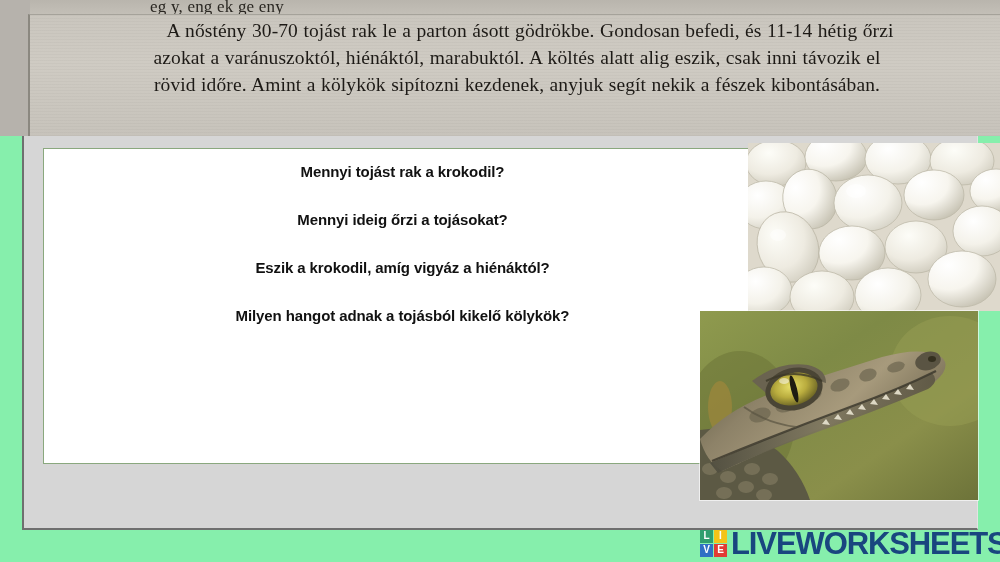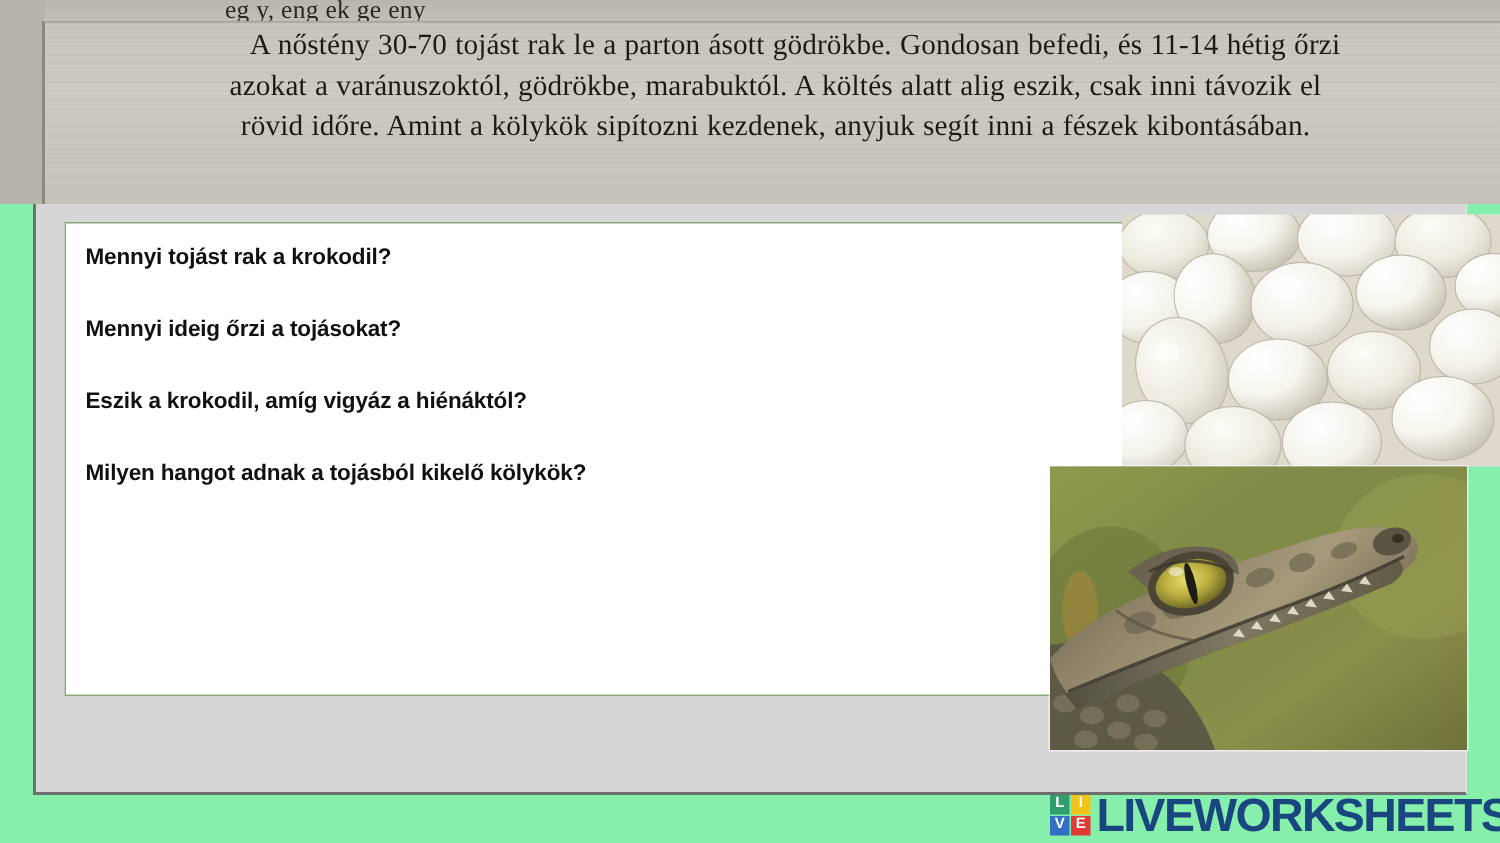--- a/index.html
+++ b/index.html
@@ -90,20 +90,21 @@
   }
 
   
   .qbox {
     position: absolute;
     left: 43px; top: 148px;
     width: 706px;
     height: 316px;
     background: #ffffff;
     border: 1.5px solid #8aa87e;
+    text-align: center;
   }
   .qlist {
     padding: 14px 0 0 13px;
   }
   .question {
     font-family: "Liberation Sans", sans-serif;
     font-size: 15px;
     font-weight: bold;
     color: #111111;
     line-height: 18px;
@@ -169,22 +170,22 @@
 </head>
 <body>
 
 <div id="root">
 
   <div class="scan-strip">
     <div class="scan-cut">eg y, eng   ek        ge      eny</div>
     <div class="scan-paper">
       <div class="scan-text">
         <div class="scan-line"><span class="indent"></span><span>A nőstény 30-70 tojást rak le a parton ásott gödrökbe. Gondosan befedi, és 11-14 hétig őrzi</span></div>
-        <div class="scan-line">azokat a varánuszoktól, gödrökbe, marabuktól. A költés alatt alig eszik, csak inni távozik el</div>
-        <div class="scan-line">rövid időre. Amint a kölykök sipítozni kezdenek, anyjuk segít inni a fészek kibontásában.</div>
+        <div class="scan-line">azokat a varánuszoktól, hiénáktól, marabuktól. A költés alatt alig eszik, csak inni távozik el</div>
+        <div class="scan-line">rövid időre. Amint a kölykök sipítozni kezdenek, anyjuk segít nekik a fészek kibontásában.</div>
       </div>
     </div>
   </div>
 
   <div class="page-outer-shadow"></div>
   <div class="page"></div>
 
   <div class="qbox">
     <div class="qlist">
       <div class="question q-gap-normal">Mennyi tojást rak a krokodil?</div>

